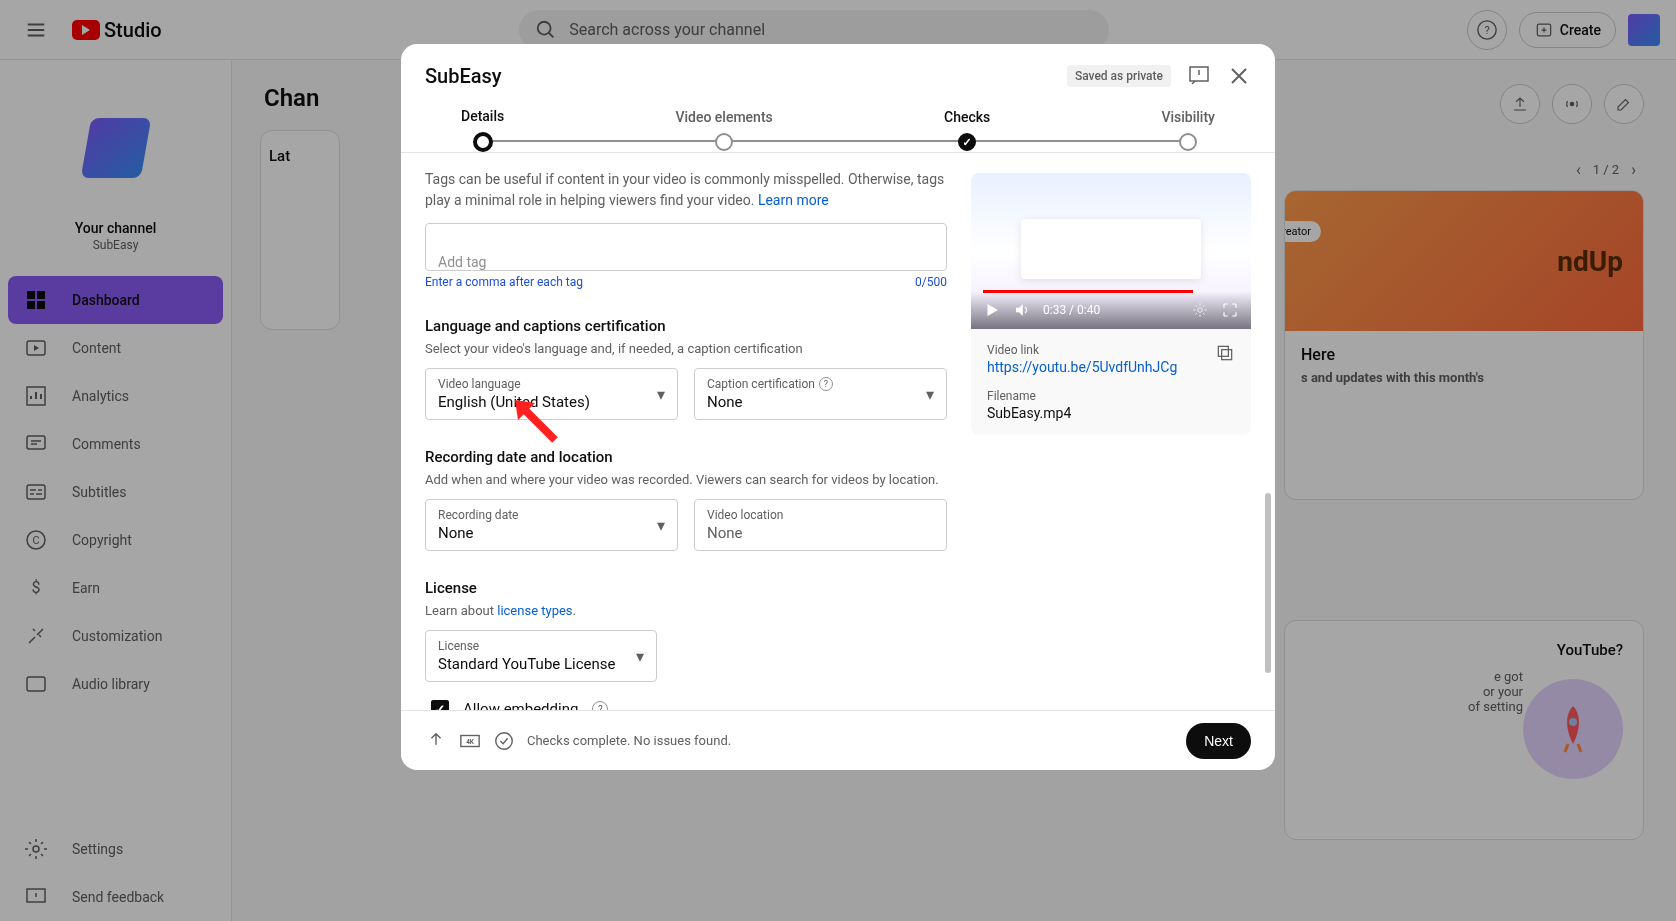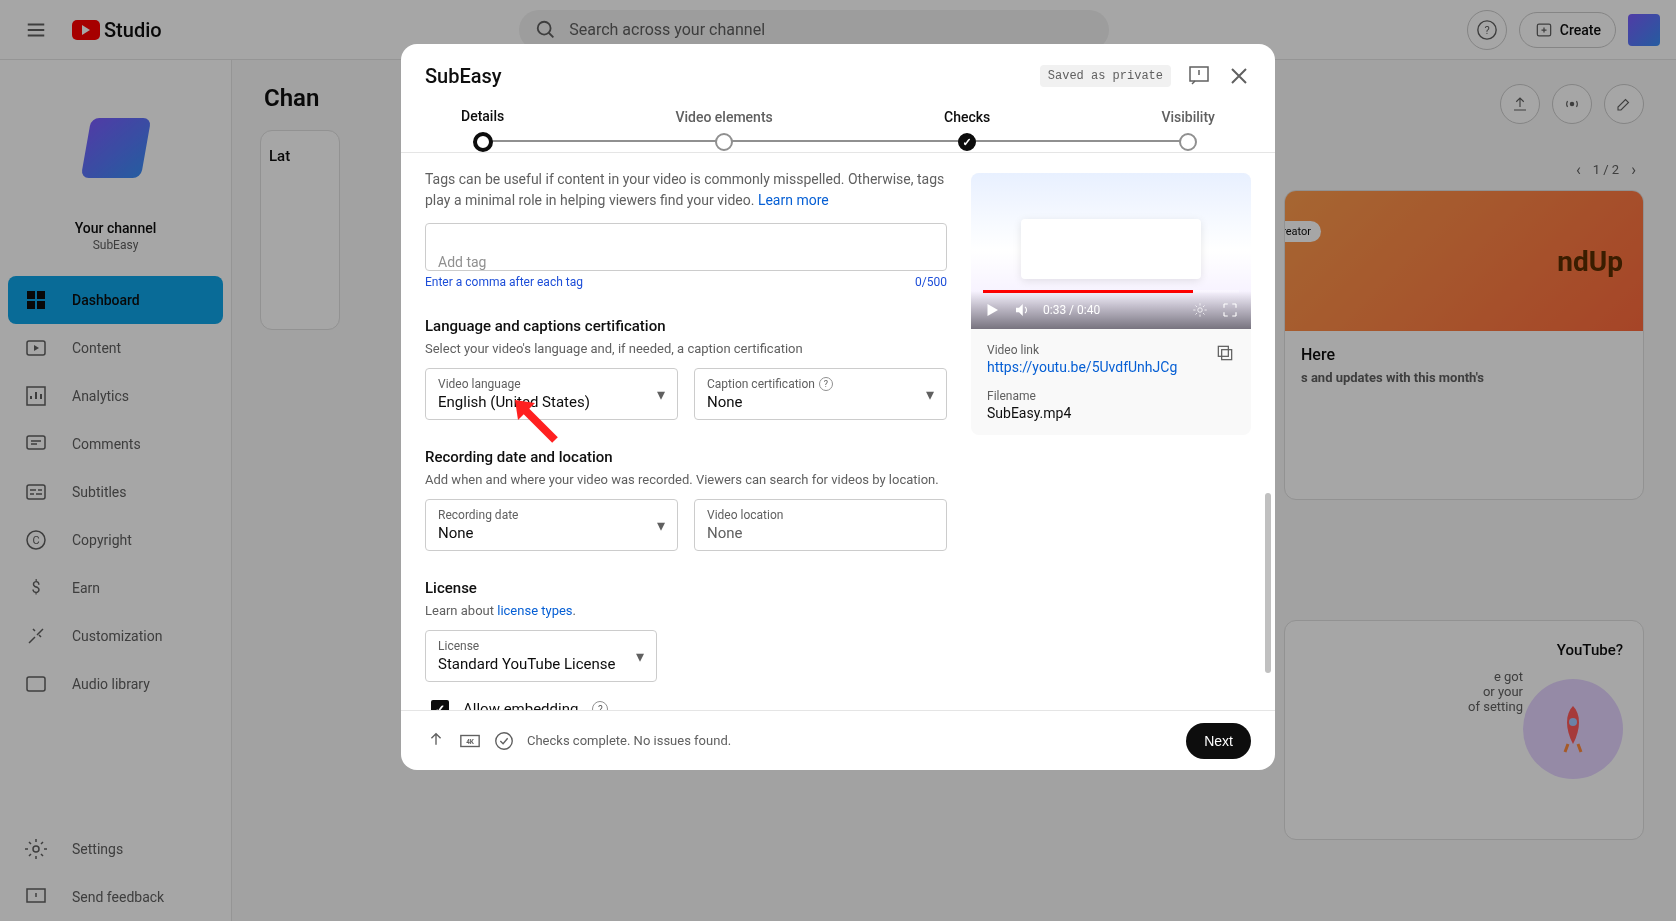--- a/index.html
+++ b/index.html
@@ -16,31 +16,31 @@
 .icon-btn { width: 40px; height: 40px; border: 1px solid #ccc; border-radius: 50%; display: flex; align-items: center; justify-content: center; cursor: pointer; background: #fff; }
 .create-btn { height: 36px; border: 1px solid #ccc; border-radius: 18px; display: flex; align-items: center; gap: 6px; padding: 0 14px; cursor: pointer; background: #fff; font-size: 14px; font-weight: 500; }
 .avatar-sm { width: 32px; height: 32px; border-radius: 4px; background: linear-gradient(135deg, #7b5cff, #3a8ef6); }
 .sidebar { position: absolute; left: 0; top: 60px; width: 232px; height: calc(100% - 60px); background: #fff; border-right: 1px solid #e5e5e5; padding-top: 16px; }
 .channel-block { text-align: center; padding: 16px 0 24px; }
 .channel-avatar { width: 112px; height: 112px; border-radius: 50%; background: #fff; margin: 0 auto 16px; display: flex; align-items: center; justify-content: center; }
 .channel-avatar-inner { width: 60px; height: 60px; background: linear-gradient(135deg, #7b5cff, #3a8ef6); border-radius: 8px; transform: skewX(-10deg); }
 .channel-name { font-size: 14px; font-weight: 500; color: #0d0d0d; }
 .channel-sub { font-size: 12px; color: #606060; margin-top: 2px; }
 .nav-item { height: 48px; display: flex; align-items: center; gap: 24px; padding: 0 24px; cursor: pointer; color: #606060; font-size: 14px; }
-.nav-item.active { background: #0ea5e9; color: #0d0d0d; font-weight: 500; border-radius: 8px; margin: 0 8px; padding: 0 16px; }
+.nav-item.active { background: #8b5cf6; color: #0d0d0d; font-weight: 500; border-radius: 8px; margin: 0 8px; padding: 0 16px; }
 .nav-item svg, .nav-item .nav-icon { width: 24px; height: 24px; flex-shrink: 0; }
 .sidebar-bottom { position: absolute; bottom: 0; width: 100%; }
 .main { position: absolute; left: 232px; top: 60px; right: 0; bottom: 0; padding: 24px 32px; }
 .page-title { font-size: 24px; font-weight: 600; margin-bottom: 24px; }
 .action-row { position: absolute; right: 32px; top: 24px; display: flex; gap: 12px; }
 .overlay { position: fixed; inset: 0; background: rgba(0,0,0,0.35); display: flex; align-items: flex-start; justify-content: center; padding-top: 44px; }
 .modal { width: 874px; height: 726px; background: #fff; border-radius: 16px; display: flex; flex-direction: column; overflow: hidden; }
 .modal-header { padding: 20px 24px 12px; display: flex; align-items: center; justify-content: space-between; }
 .modal-title { font-size: 20px; font-weight: 500; }
-.modal-header-right { display: flex; align-items: center; gap: 16px; font-family: Liberation Mono, monospace; }
+.modal-header-right { display: flex; align-items: center; gap: 16px; }
 .saved-chip { font-size: 12px; background: #f1f1f1; padding: 4px 8px; border-radius: 4px; color: #606060; font-weight: 500; }
 .stepper { display: flex; align-items: center; justify-content: space-between; padding: 8px 60px 0; position: relative; }
 .step { display: flex; flex-direction: column; align-items: center; gap: 8px; z-index: 2; }
 .step-label { font-size: 14px; font-weight: 500; color: #606060; }
 .step.active .step-label, .step.done .step-label { color: #0d0d0d; }
 .step-dot { width: 18px; height: 18px; border: 2px solid #909090; border-radius: 50%; background: #fff; }
 .step.active .step-dot { border: 4px solid #0d0d0d; width: 20px; height: 20px; }
 .step.done .step-dot { background: #0d0d0d; border-color: #0d0d0d; display: flex; align-items: center; justify-content: center; }
 .step.done .step-dot::after { content: '✓'; color: #fff; font-size: 11px; font-weight: bold; }
 .step-line { position: absolute; height: 2px; background: #909090; top: 40px; left: 90px; right: 90px; z-index: 1; }

